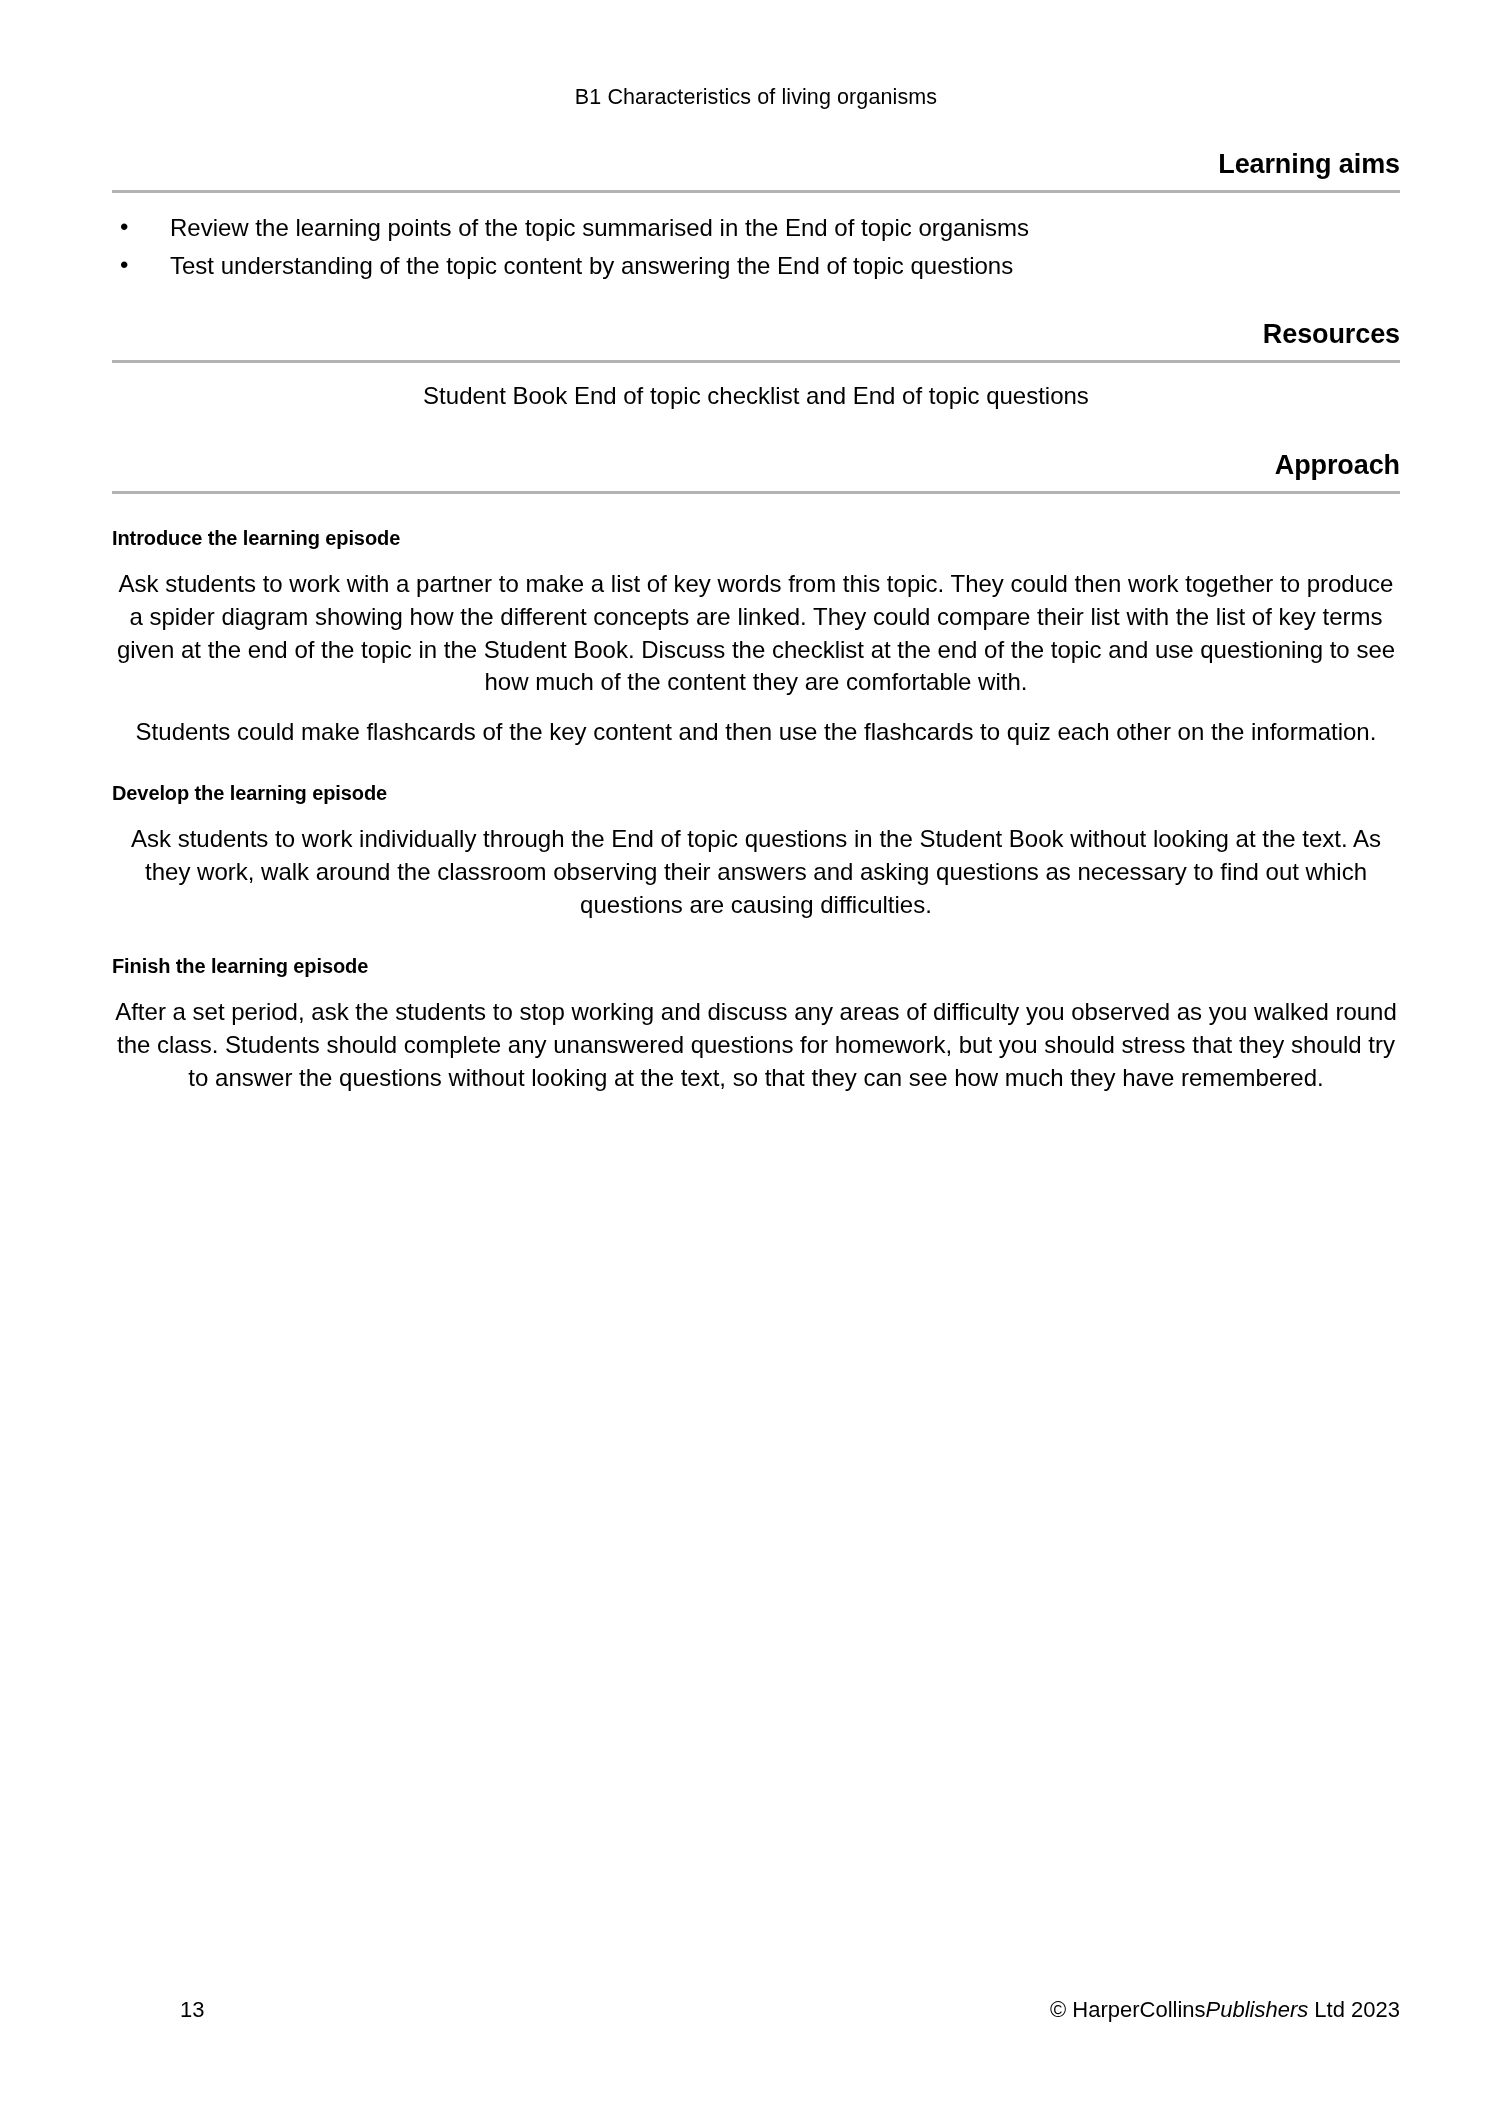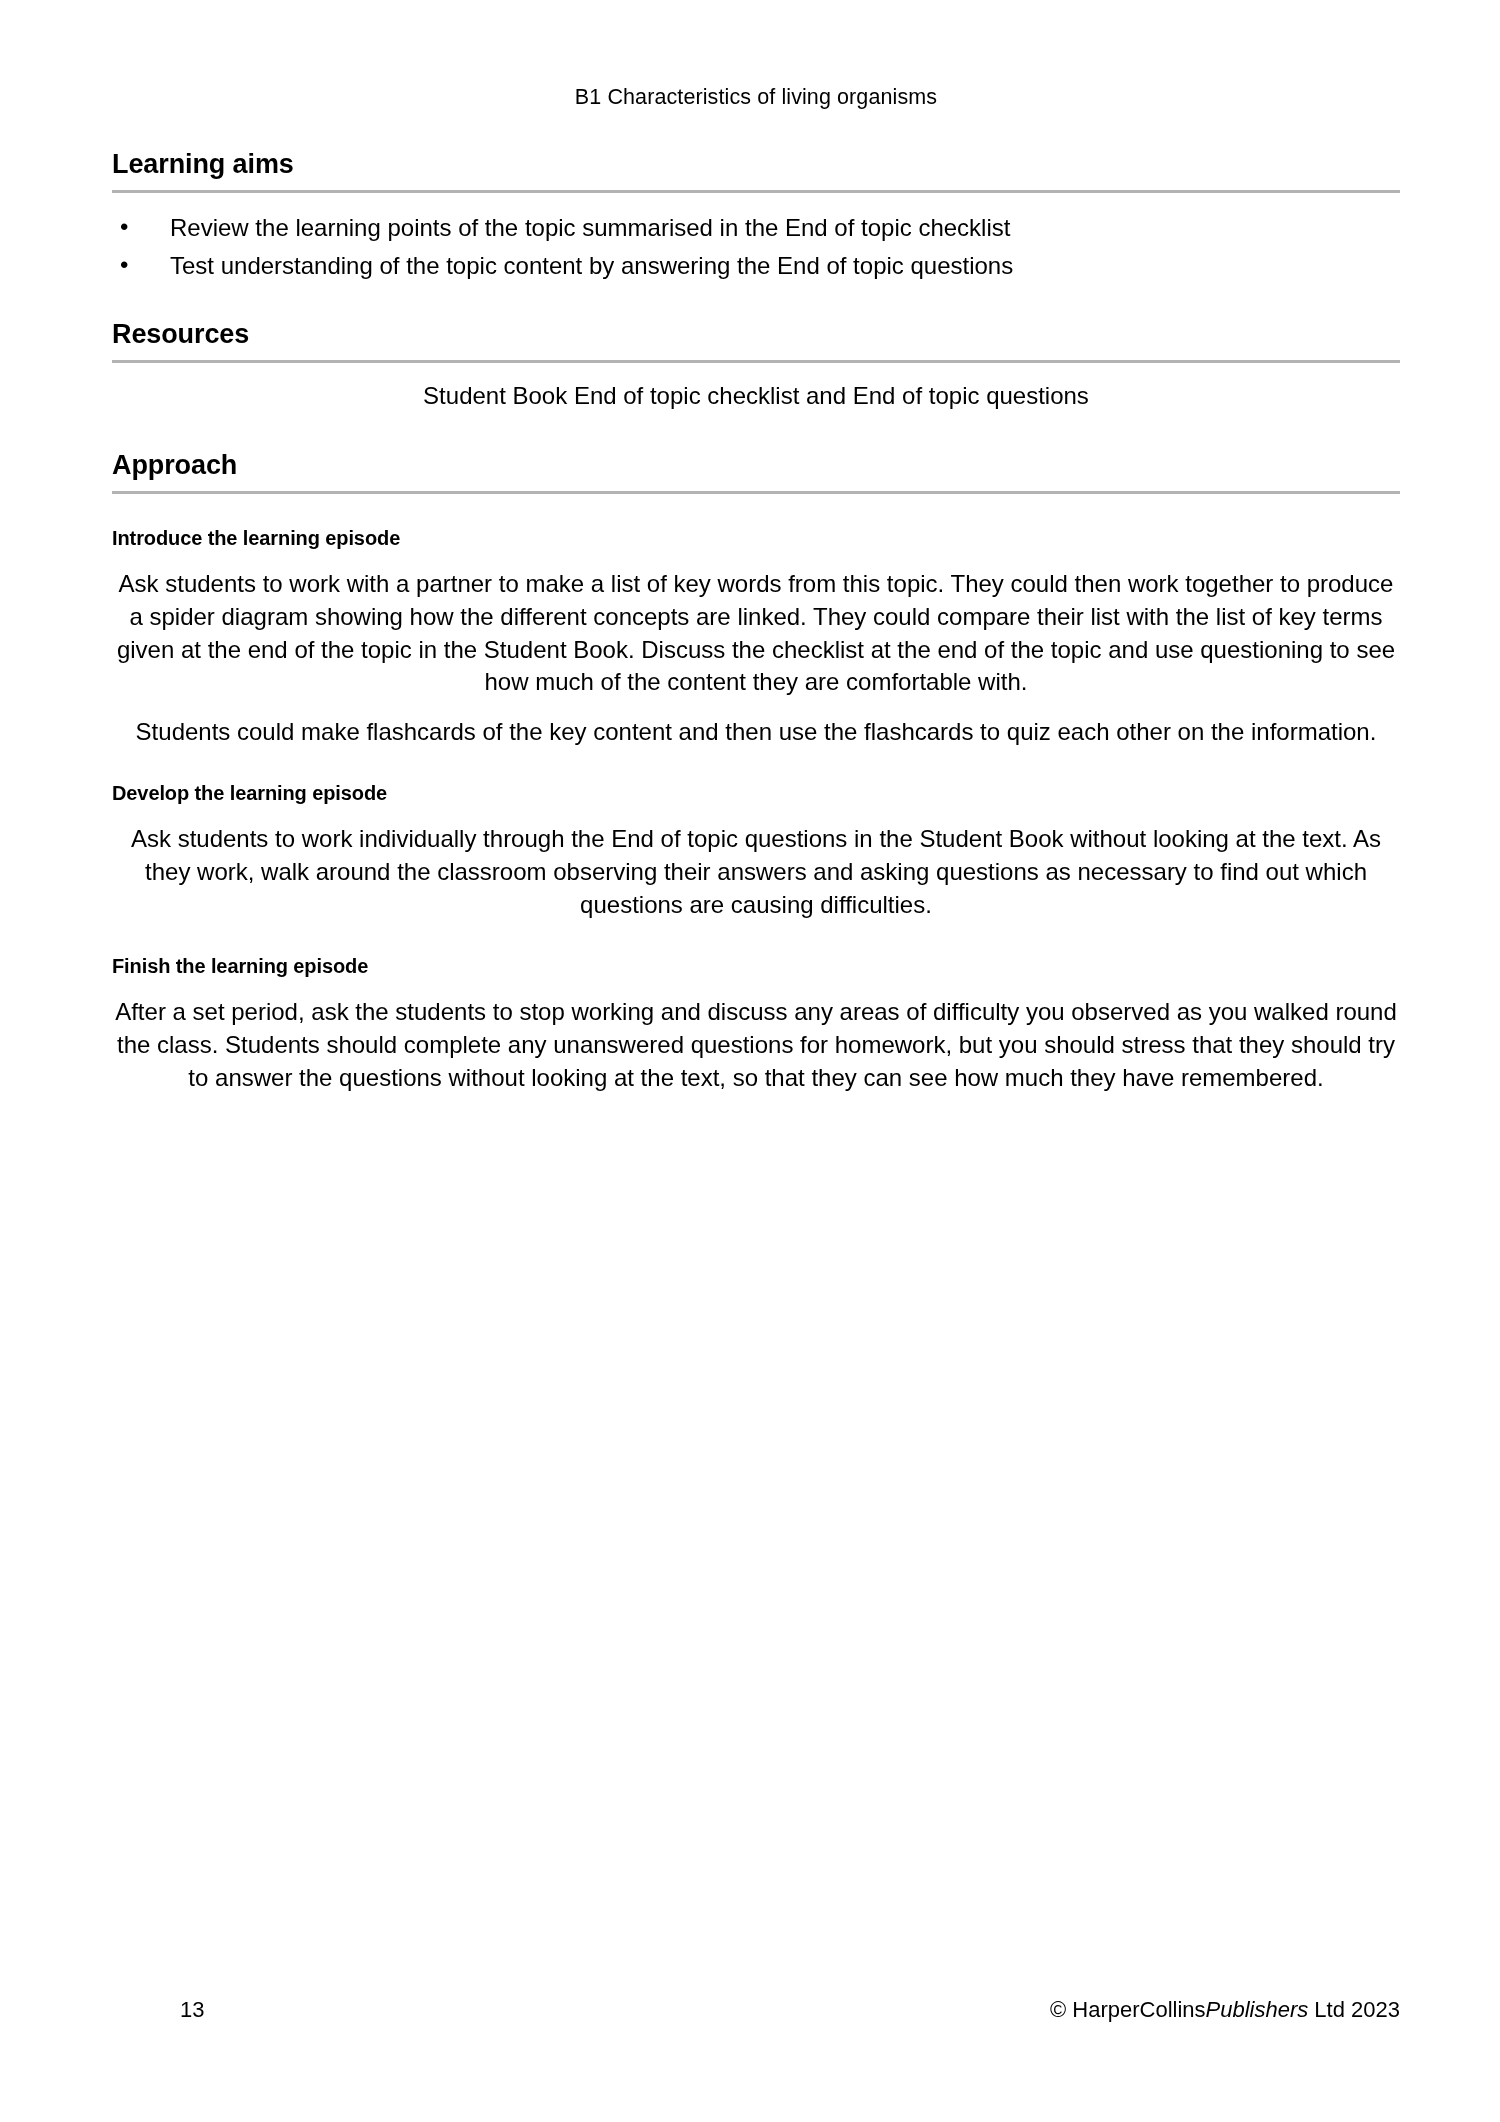--- a/index.html
+++ b/index.html
@@ -46,20 +46,21 @@
     margin: 33px 0 0 0;
     letter-spacing: -0.2px;
   }
 
   .section-head {
     font-size: 27px;
     font-weight: bold;
     line-height: 1.25;
     margin: 36px 0 0 0;
     letter-spacing: -0.1px;
+    text-align: right;
   }
   .section-rule {
     border: 0;
     border-top: 3px solid #b3b3b3;
     margin: 8px 0 0 0;
     width: 100%;
     height: 0;
   }
 
   .sub-head {
@@ -128,21 +129,21 @@
 
     <div class="running-head">B1 Characteristics of living organisms</div>
 
 
     <h2 class="section-head">Learning aims</h2>
     <hr class="section-rule">
 
     <ul class="bullets">
       <li>
         <span class="bullet-glyph">•</span>
-        <span>Review the learning points of the topic summarised in the End of topic checklist</span>
+        <span>Review the learning points of the topic summarised in the End of topic organisms</span>
       </li>
       <li>
         <span class="bullet-glyph">•</span>
         <span>Test understanding of the topic content by answering the End of topic questions</span>
       </li>
     </ul>
 
     <h2 class="section-head">Resources</h2>
     <hr class="section-rule">
     <p class="body-text">Student Book End of topic checklist and End of topic questions</p>

